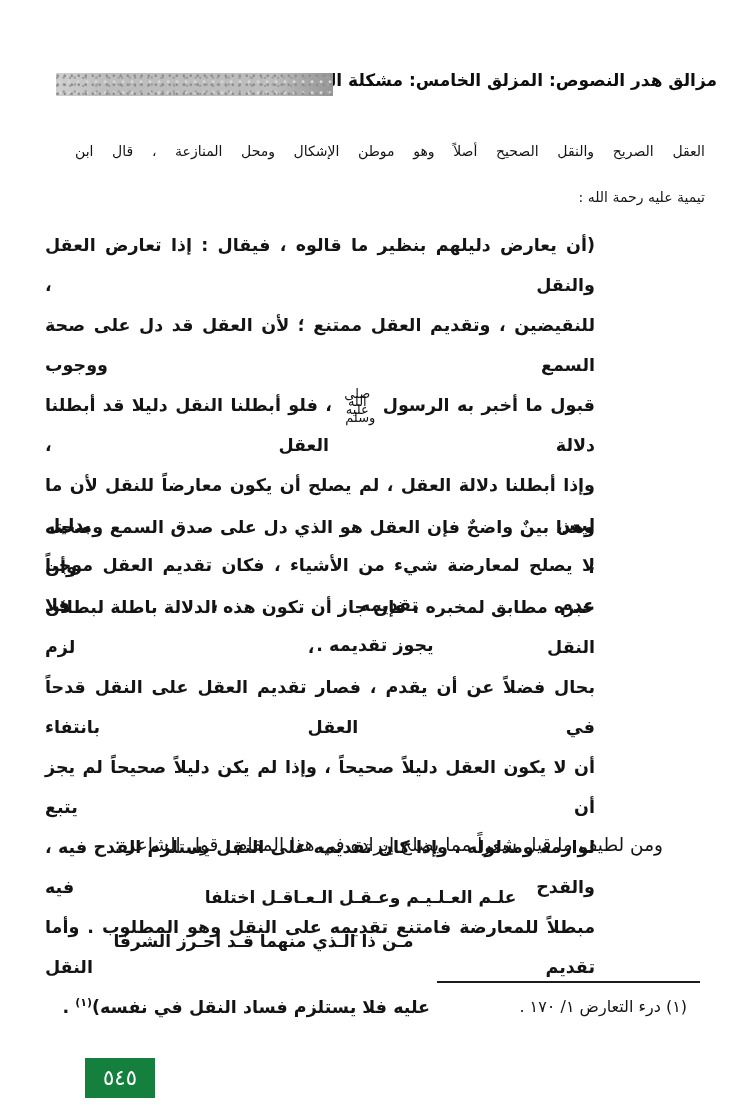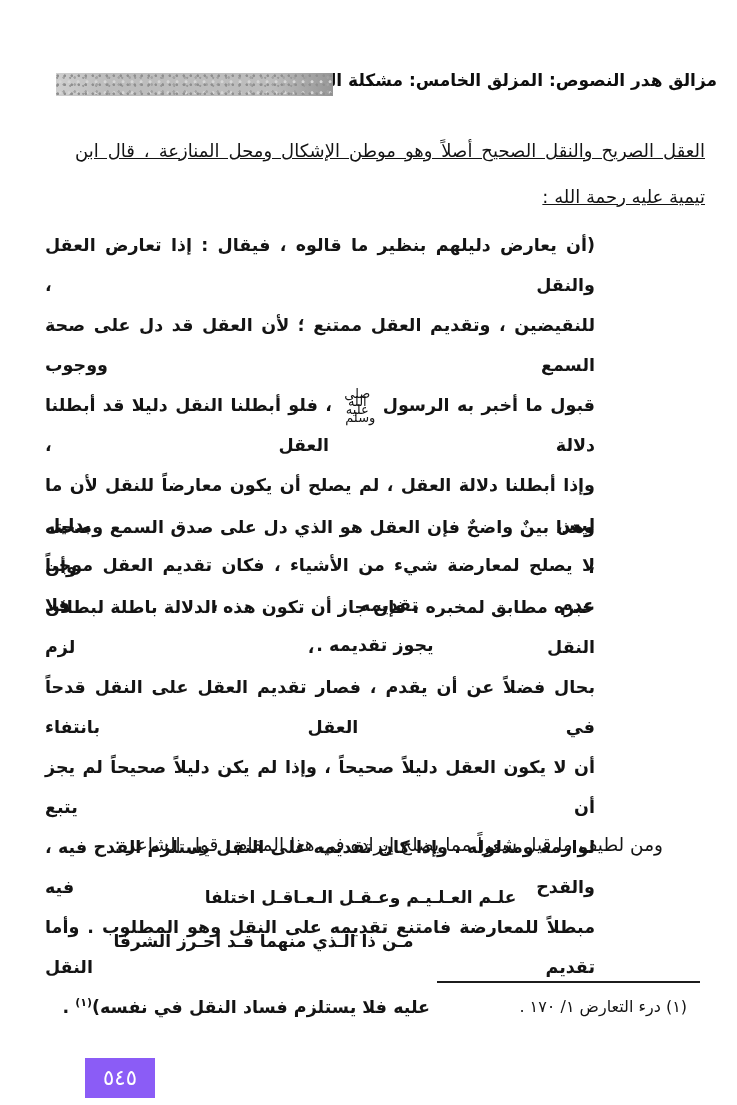--- a/index.html
+++ b/index.html
@@ -29,21 +29,21 @@
       linear-gradient(to left, #969696 0%, rgba(150,150,150,0) 22%),
       linear-gradient(to right, #cfcfcf 0%, rgba(200,200,200,0) 18%);
     background-size:7px 9px, 11px 7px, 9px 11px, 13px 8px, 100% 100%, 100% 100%;
   }
   
   .line{width:100%;}
   .just{text-align:justify;text-align-last:justify;}
   .start{text-align:right;}
   .intro{
     position:absolute;top:128px;right:32px;left:75px;
-    font-size:18px;font-weight:400;line-height:46px;text-decoration:underline;
+    font-size:14px;font-weight:400;line-height:46px;
   }
   .quote1{
     position:absolute;top:225px;right:142px;left:45px;
     font-size:17.5px;font-weight:700;line-height:40px;
   }
   .quote2{
     position:absolute;top:507px;right:142px;left:45px;
     font-size:17.5px;font-weight:700;line-height:40px;
   }
   .pull-right{position:relative;right:-55px;text-align:center;}
@@ -73,21 +73,21 @@
     background:#1c1c1c;
   }
   .footnote{
     position:absolute;top:992px;right:50px;
     font-size:16px;font-weight:400;line-height:30px;
     white-space:nowrap;
   }
   
   .page-badge{
     position:absolute;top:1058px;left:85px;width:70px;height:40px;
-    background:#8b5cf6;color:#ffffff;
+    background:#15803d;color:#ffffff;
     display:flex;align-items:center;justify-content:center;
     font-size:21px;font-weight:400;letter-spacing:3px;
     direction:rtl;
   }
 </style>
 </head>
 <body>
 
 <div class="page">
 

